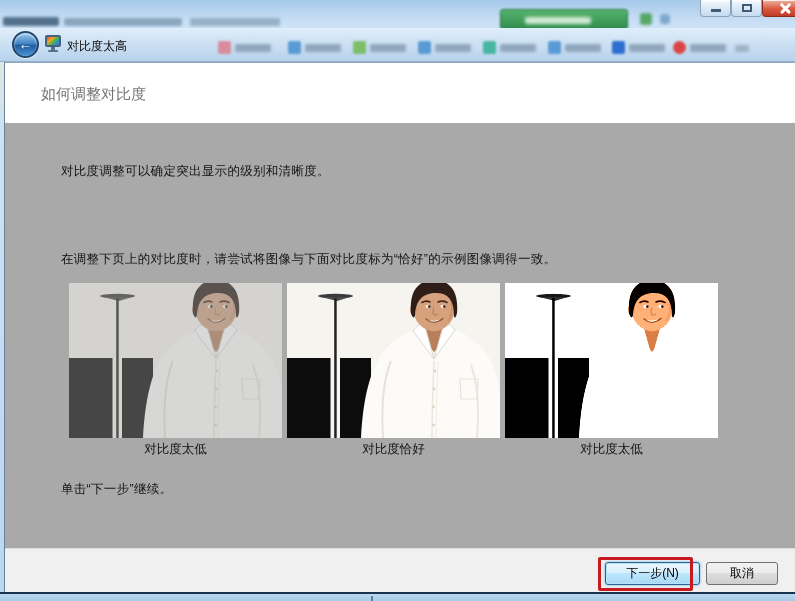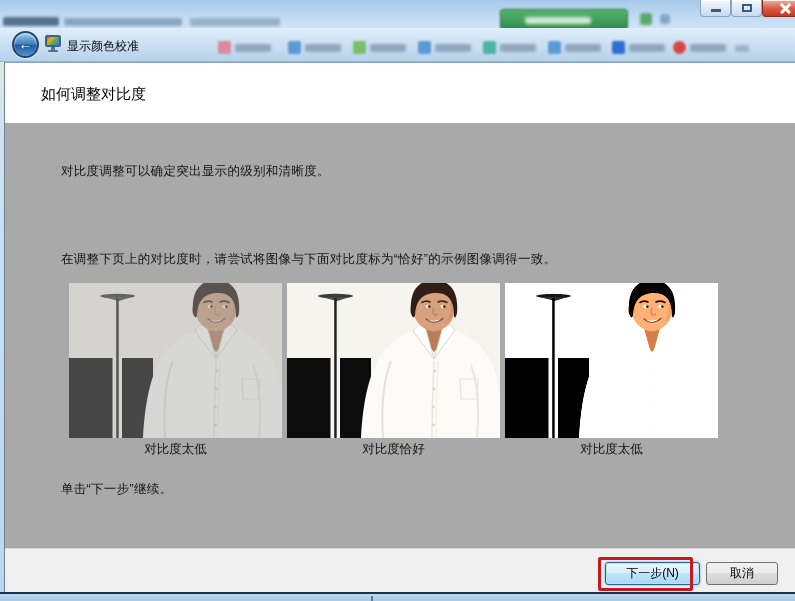--- a/index.html
+++ b/index.html
@@ -73,21 +73,21 @@
   
   .left-strip {
     position:absolute; top:62px; left:0; width:4px; height:539px;
     background:linear-gradient(#dfe8df 0%, #cfe2f4 12%, #bad6ef 100%);
   }
   .wiz-window {
     position:absolute; top:62px; left:4px; width:791px; height:530px;
     background:#fff; border-left:1px solid #68829c; border-top:1px solid #8aa5bd;
   }
   .wiz-header { position:relative; height:60px; background:#fff; }
-  .wiz-header-title { position:absolute; left:36px; top:22px; font-size:15px; color:#000000; }
+  .wiz-header-title { position:absolute; left:36px; top:22px; font-size:15px; color:#737373; }
   .wiz-body { position:absolute; top:60px; left:0; width:790px; height:539px; background:#a9a9a9; }
   .para { position:absolute; font-size:12.5px; color:#141414; letter-spacing:0.3px; }
   .para1 { left:56px; top:40px; }
   .para2 { left:56px; top:89px;margin-top:39px; }
   .para3 { left:56px; top:358px; }
   .example { position:absolute; top:160px; width:213px; height:155px; overflow:hidden; }
   .example svg { display:block; width:213px; height:155px; }
   .ex1 { left:64px; } .ex2 { left:282px; } .ex3 { left:500px; }
   .fig-low  svg { filter:contrast(0.55) brightness(1.1) saturate(0.85); }
   .fig-high svg { filter:contrast(1.5) saturate(1.05); }
@@ -196,21 +196,21 @@
 
   <div class="wiz-titlebar">
     <div class="back-btn">
       <span>←</span>
     </div>
     <div class="monitor-icon">
       <div class="monitor-screen"></div>
       <div class="monitor-stand"></div>
       <div class="monitor-base"></div>
     </div>
-    <div class="wiz-title">显示颜色校准</div>
+    <div class="wiz-title">对比度太高</div>
 
     <div class="bm-item" style="left:218px">
         <span class="bm-icon" style="background:#d98c9c"></span>
         <span class="bm-text"></span>
       </div>
     <div class="bm-item" style="left:288px">
         <span class="bm-icon" style="background:#5b9bd5"></span>
         <span class="bm-text"></span>
       </div>
     <div class="bm-item" style="left:353px">

